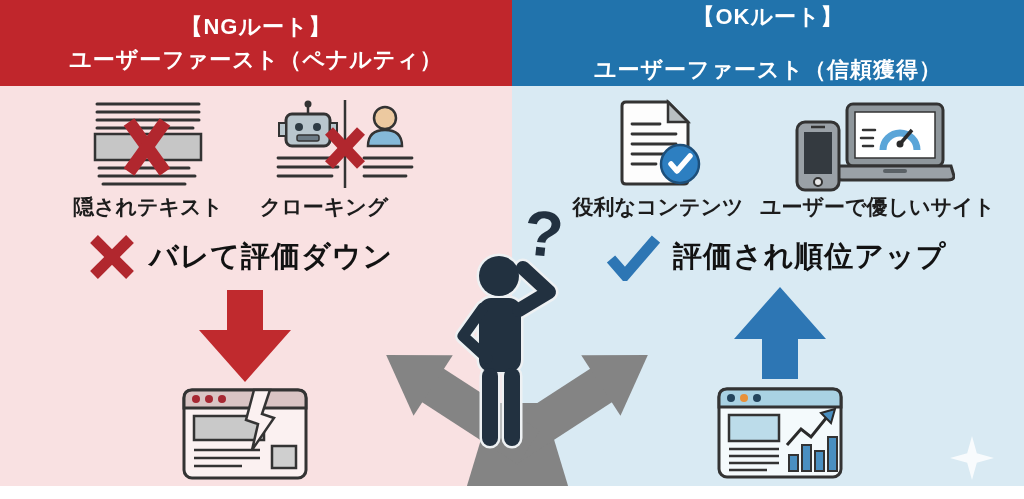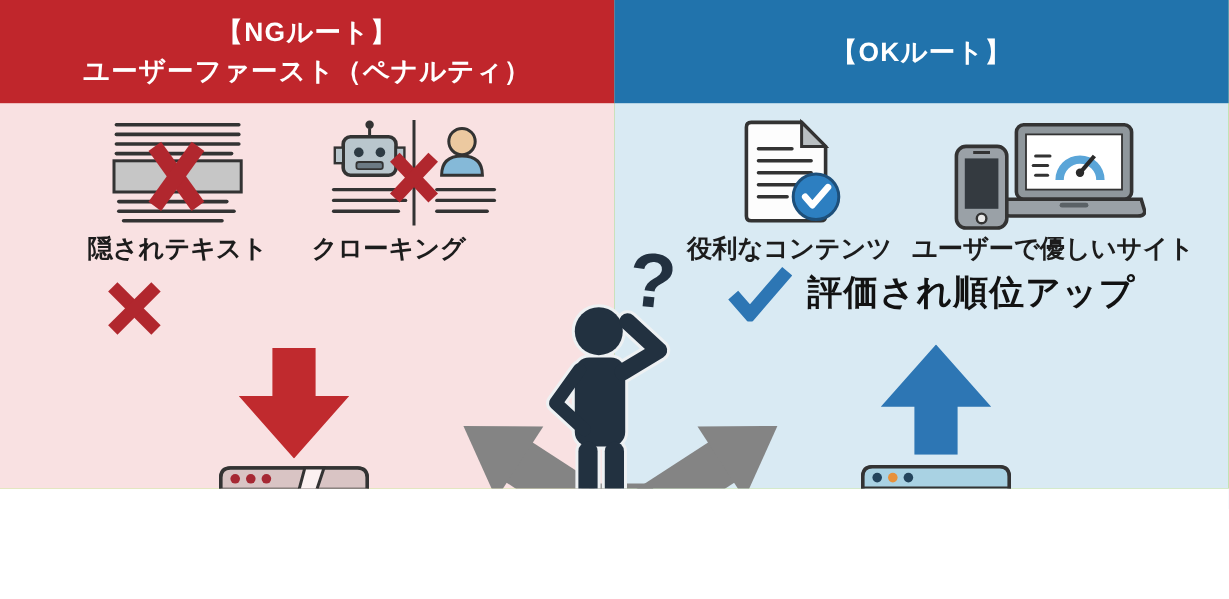--- a/index.html
+++ b/index.html
@@ -1,17 +1,17 @@
 <!DOCTYPE html>
 <html><head>
 <meta charset="utf-8">
 <style>
   * { margin:0; padding:0; box-sizing:border-box; }
   body { font-family:"Liberation Sans","DejaVu Sans",sans-serif; }
-  .canvas { position:relative; width:1024px; height:407px; overflow:hidden; background:#84cc16; }
+  .canvas { position:relative; width:1024px; height:486px; overflow:hidden; background:#3b82f6; }
 
   .half { position:absolute; top:0; height:499px; width:512px; }
   .half-ng { left:0; background:#f9e1e2; }
   .half-ok { left:512px; background:#d9eaf3; }
 
   .header { position:absolute; top:0; width:512px; height:86px; display:flex; flex-direction:column;
             justify-content:center; align-items:center; color:#fff; font-weight:bold; font-size:22px;
             line-height:1.5; letter-spacing:1px; z-index:2; text-align:center; }
   .header-ng { left:0; background:#c0262c; }
   .header-ok { left:512px; background:#2173ac;gap:20px; }
@@ -24,21 +24,21 @@
 
   .caption { position:absolute; font-weight:bold; font-size:21px; color:#1c1c1c; text-align:center; z-index:2; }
   .cap-hidden   { left:48px;  top:193px; width:200px; }
   .cap-cloaking { left:224px; top:193px; width:200px; }
   .cap-doc      { left:558px; top:193px; width:200px; }
   .cap-devices  { left:755px; top:193px; width:245px; }
 
   .verdict { position:absolute; display:flex; align-items:center; gap:13px; font-size:29px; font-weight:bold;
              color:#121212; z-index:2; letter-spacing:1px; }
   .verdict-ng { left:88px;  top:233px; }
-  .verdict-ok { left:606px; top:220px;font-family:Liberation Mono, monospace; }
+  .verdict-ok { left:606px; top:233px;font-family:Liberation Mono, monospace; }
   .verdict svg { display:block; }
 
   .arrow-ng { left:199px; top:290px; width:92px; height:92px; z-index:2; }
   .arrow-ok { left:734px; top:287px; width:92px; height:92px; z-index:2; }
   .site-ng  { left:182px; top:388px; width:126px; height:92px; z-index:2; }
   .site-ok  { left:717px; top:387px; width:126px; height:92px; z-index:2; }
 
   .fork   { left:385px; top:325px; width:265px; height:174px; z-index:3; }
   .person { left:455px; top:248px; width:112px; height:204px; z-index:4; }
   .qmark  { left:524px; top:202px; font-size:64px; font-weight:bold; color:#223140; line-height:1;
@@ -54,20 +54,21 @@
 
   <div class="half half-ng"></div>
   <div class="half half-ok"></div>
 
   <div class="header header-ng">
     <div>【NGルート】</div>
     <div>ユーザーファースト（ペナルティ）</div>
   </div>
   <div class="header header-ok">
     <div>【OKルート】</div>
+    <div>ユーザーファースト（信頼獲得）</div>
   </div>
 
   <div class="abs icon-hidden">
     <svg viewBox="0 0 118 92">
       <g stroke="#333" stroke-width="3" stroke-linecap="round">
         <line x1="8" y1="6" x2="110" y2="6"></line>
           <line x1="8" y1="14" x2="110" y2="14"></line>
         <line x1="8" y1="22" x2="110" y2="22"></line>
           <line x1="8" y1="30" x2="104" y2="30"></line>
       </g>
@@ -118,20 +119,21 @@
 
   <div class="verdict verdict-ng">
     <span style="width:48px;height:48px;">
       <svg viewBox="0 0 48 48">
         <g stroke="#b1272e" stroke-width="11">
           <line x1="6" y1="6" x2="42" y2="42"></line>
             <line x1="42" y1="6" x2="6" y2="42"></line>
         </g>
       </svg>
     </span>
+    <span>バレて評価ダウン</span>
   </div>
 
   <div class="abs arrow-ng">
     <svg viewBox="0 0 92 92">
         <polygon points="28,0 64,0 64,40 92,40 46,92 0,40 28,40" fill="#c02a2e"></polygon>
       </svg>
   </div>
 
   <div class="abs site-ng">
     <svg viewBox="0 0 126 92">

